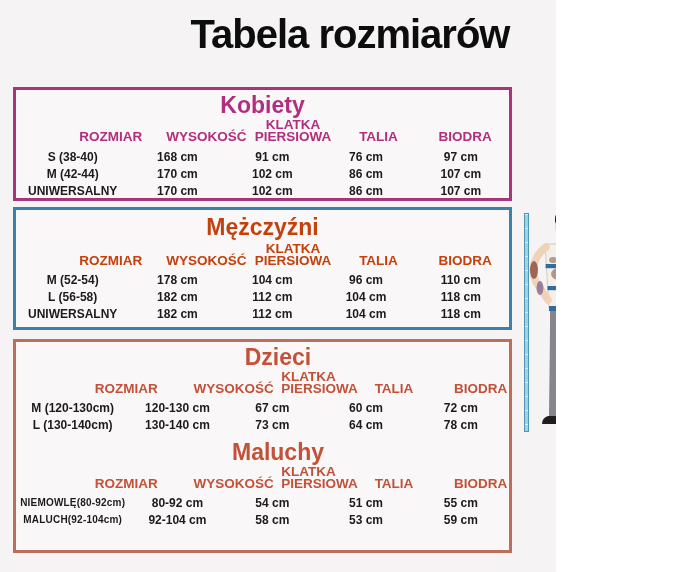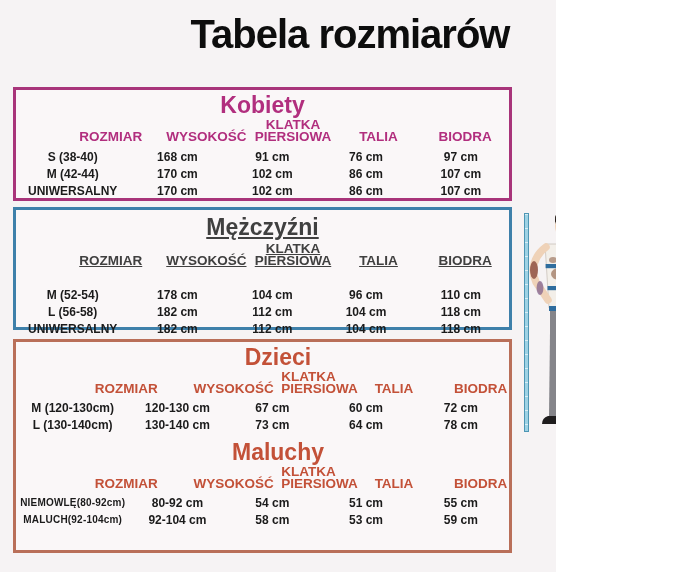--- a/index.html
+++ b/index.html
@@ -20,32 +20,32 @@
     position:absolute;left:13px;width:499px;box-sizing:border-box;
     border:3px solid;background:#faf7f8;
   }
   .size-table.women{top:87px;height:114px;border-color:#a8347a;}
   .size-table.men{top:207px;height:123px;border-color:#3e80aa;}
   .size-table.kids{top:339px;height:214px;border-color:#b96f59;}
   .t-title{
     text-align:center;font-weight:bold;font-size:23px;line-height:28px;margin-top:1px;
   }
   .women .t-title, .women .hcell{color:#b12e7e;}
-  .men   .t-title, .men   .hcell{color:#404040;text-decoration:underline;}
+  .men   .t-title, .men   .hcell{color:#c2410c;}
   .kids  .t-title, .kids  .hcell{color:#c35138;margin-left:31px;}
   .men .t-title{line-height:32px;}
   .grid5{
     display:grid;grid-template-columns:23% 19.5% 19% 19% 19.5%;
     text-align:center;
   }
   .hdr-row{align-items:end;margin-top:0;padding-left:43px;}
   .hcell{font-weight:bold;font-size:13.5px;line-height:12px;padding-bottom:1px;}
   .hcell.chest span{display:block;}
   .rows{margin-top:4px;}
-  .men .rows{margin-top:18px;}
+  .men .rows{margin-top:3px;}
   .kids .rows{margin-top:3px;}
   .data-row{align-items:center;height:17px;}
   .cell{font-size:12px;font-weight:bold;color:#1b1b1b;}
   .cell.small{font-size:10px;letter-spacing:0.2px;}
   .sub-title{margin-top:5px;}
   
   .pole{position:absolute;width:5px;box-sizing:border-box;}
   .pole-woman{
     left:612px;top:90px;height:203px;background:#a6326f;border:1px solid #7d2453;
     background-image:repeating-linear-gradient(to bottom,rgba(255,255,255,.55) 0 1px,transparent 1px 14px);

